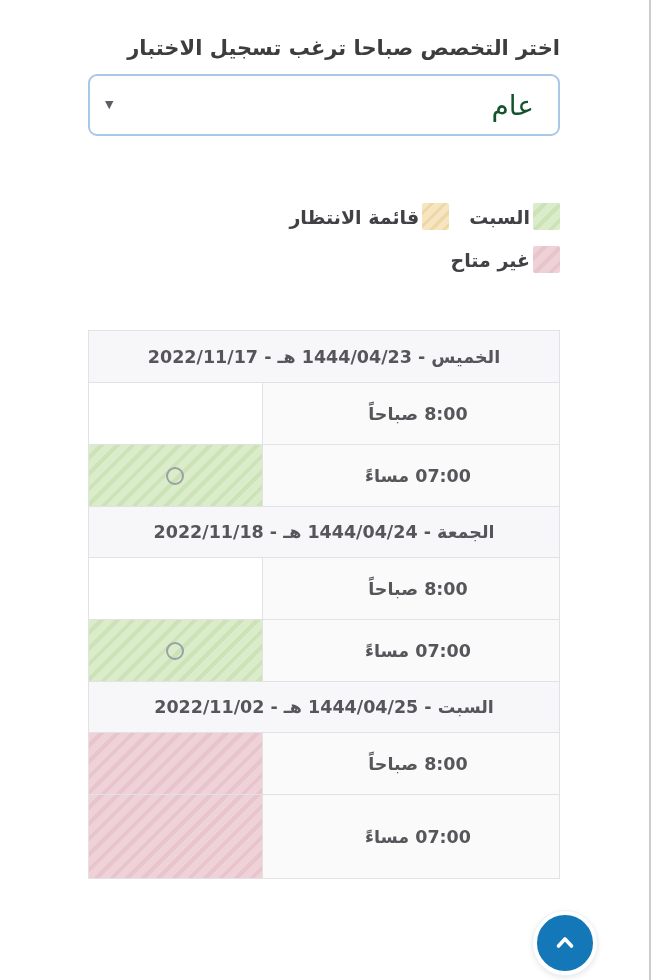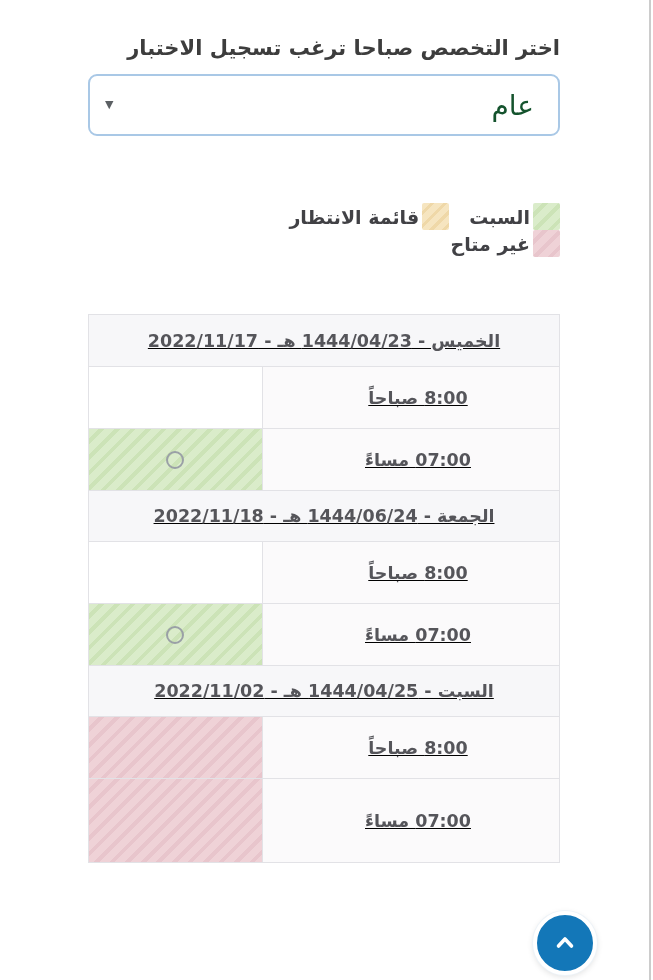--- a/index.html
+++ b/index.html
@@ -43,32 +43,31 @@
     padding:0 24px 0 34px;
     cursor:pointer;
   }
   .select-value{font-size:28px;color:#14532d;text-align:center;}
   .caret{
     position:absolute;left:15px;top:50%;transform:translateY(-54%);
     font-size:11px;color:#5c6064;line-height:1;
   }
   .legend{margin-top:67px;}
   .legend-row{display:flex;align-items:center;gap:20px;}
-  .legend-row + .legend-row{margin-top:0;}
+  .legend-row + .legend-row{margin-top:16px;}
   .legend-item{display:flex;align-items:center;gap:3px;}
   .legend-label{font-size:19px;font-weight:bold;color:#414145;}
   .swatch{width:27px;height:27px;border-radius:2px;flex:0 0 auto;}
   .swatch-available{background:repeating-linear-gradient(135deg,var(--green) 0 7px,var(--green-hatch) 7px 11px);}
   .swatch-waitlist{background:repeating-linear-gradient(135deg,var(--tan) 0 6px,var(--tan-hatch) 6px 9px);}
   .swatch-unavailable{background:repeating-linear-gradient(135deg,var(--pink) 0 7px,var(--pink-hatch) 7px 11px);}
   .schedule-table{
     margin-top:57px;width:100%;
     border:1px solid var(--line);
     background:#84cc16;
-    text-decoration:underline;
   }
   .day-header{
     min-height:51px;display:flex;align-items:center;justify-content:center;
     background:#f7f7f9;border-top:1px solid var(--line);
     font-size:17.5px;font-weight:bold;color:var(--text-gray);
     padding:4px 8px;text-align:center;
   }
   .day-section:first-child .day-header{border-top:none;}
   .slot-row{display:flex;border-top:1px solid var(--line);min-height:62px;}
   .day-section:last-child .slot-row:last-child{min-height:84px;}
@@ -141,21 +140,21 @@
           <div class="slot-cell status-empty"></div>
         </div>
         <div class="slot-row">
           <div class="time-cell">07:00 مساءً</div>
           <div class="slot-cell status-available">
             <div class="radio"></div>
           </div>
         </div>
       </div>
       <div class="day-section">
-        <div class="day-header">الجمعة - 1444/06/24 هـ - 2022/11/18</div>
+        <div class="day-header">الجمعة - 1444/04/24 هـ - 2022/11/18</div>
         <div class="slot-row">
           <div class="time-cell">8:00 صباحاً</div>
           <div class="slot-cell status-empty"></div>
         </div>
         <div class="slot-row">
           <div class="time-cell">07:00 مساءً</div>
           <div class="slot-cell status-available">
             <div class="radio"></div>
           </div>
         </div>

